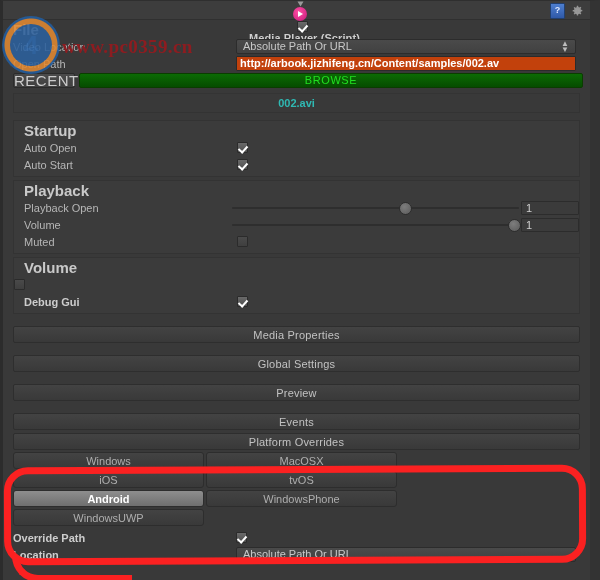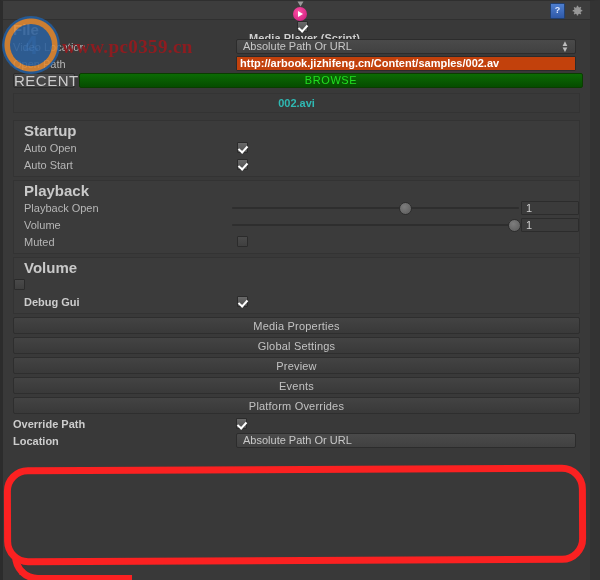--- a/index.html
+++ b/index.html
@@ -138,21 +138,21 @@
     border:1px solid #2d2d2d;top:1px;
   }
   .numbox{
     width:58px;height:14px;box-sizing:border-box;margin-left:2px;
     background:#3b3b3b;border:1px solid #2c2c2c;border-radius:1px;
     color:#cfcfcf;font-size:11px;line-height:12px;padding-left:4px;
   }
 
   
   .bigbtn{
-    margin:3px 10px 0 10px;height:17px;box-sizing:border-box;
+    margin:12px 10px 0 10px;height:17px;box-sizing:border-box;
     background:linear-gradient(#434343,#393939);border:1px solid #2e2e2e;border-radius:2px;
     display:flex;align-items:center;justify-content:center;
     color:#c2c2c2;font-size:11px;letter-spacing:.2px;
   }
 
   
   .plat-wrap{margin:3px 10px 0 10px;}
   .plat-grid{display:flex;flex-wrap:wrap;margin-top:2px;}
   .plat-btn{
     width:191px;height:17px;box-sizing:border-box;margin:0 2px 2px 0;
@@ -333,20 +333,29 @@
         </div>
       </div>
 
       <div class="bigbtn">Media Properties</div>
       <div class="bigbtn">Global Settings</div>
       <div class="bigbtn">Preview</div>
       <div class="bigbtn">Events</div>
 
       <div class="plat-wrap">
         <div class="bigbtn" style="margin:0;">Platform Overrides</div>
+        <div class="plat-grid">
+          <div class="plat-btn">Windows</div>
+          <div class="plat-btn">MacOSX</div>
+          <div class="plat-btn">iOS</div>
+          <div class="plat-btn">tvOS</div>
+          <div class="plat-btn sel">Android</div>
+          <div class="plat-btn">WindowsPhone</div>
+          <div class="plat-btn">WindowsUWP</div>
+        </div>
       </div>
 
       <div class="bottom-rows">
         <div class="row">
           <div class="lbl">Override Path</div>
           <div class="field">
               <div class="cb on"></div>
             </div>
         </div>
         <div class="row">

